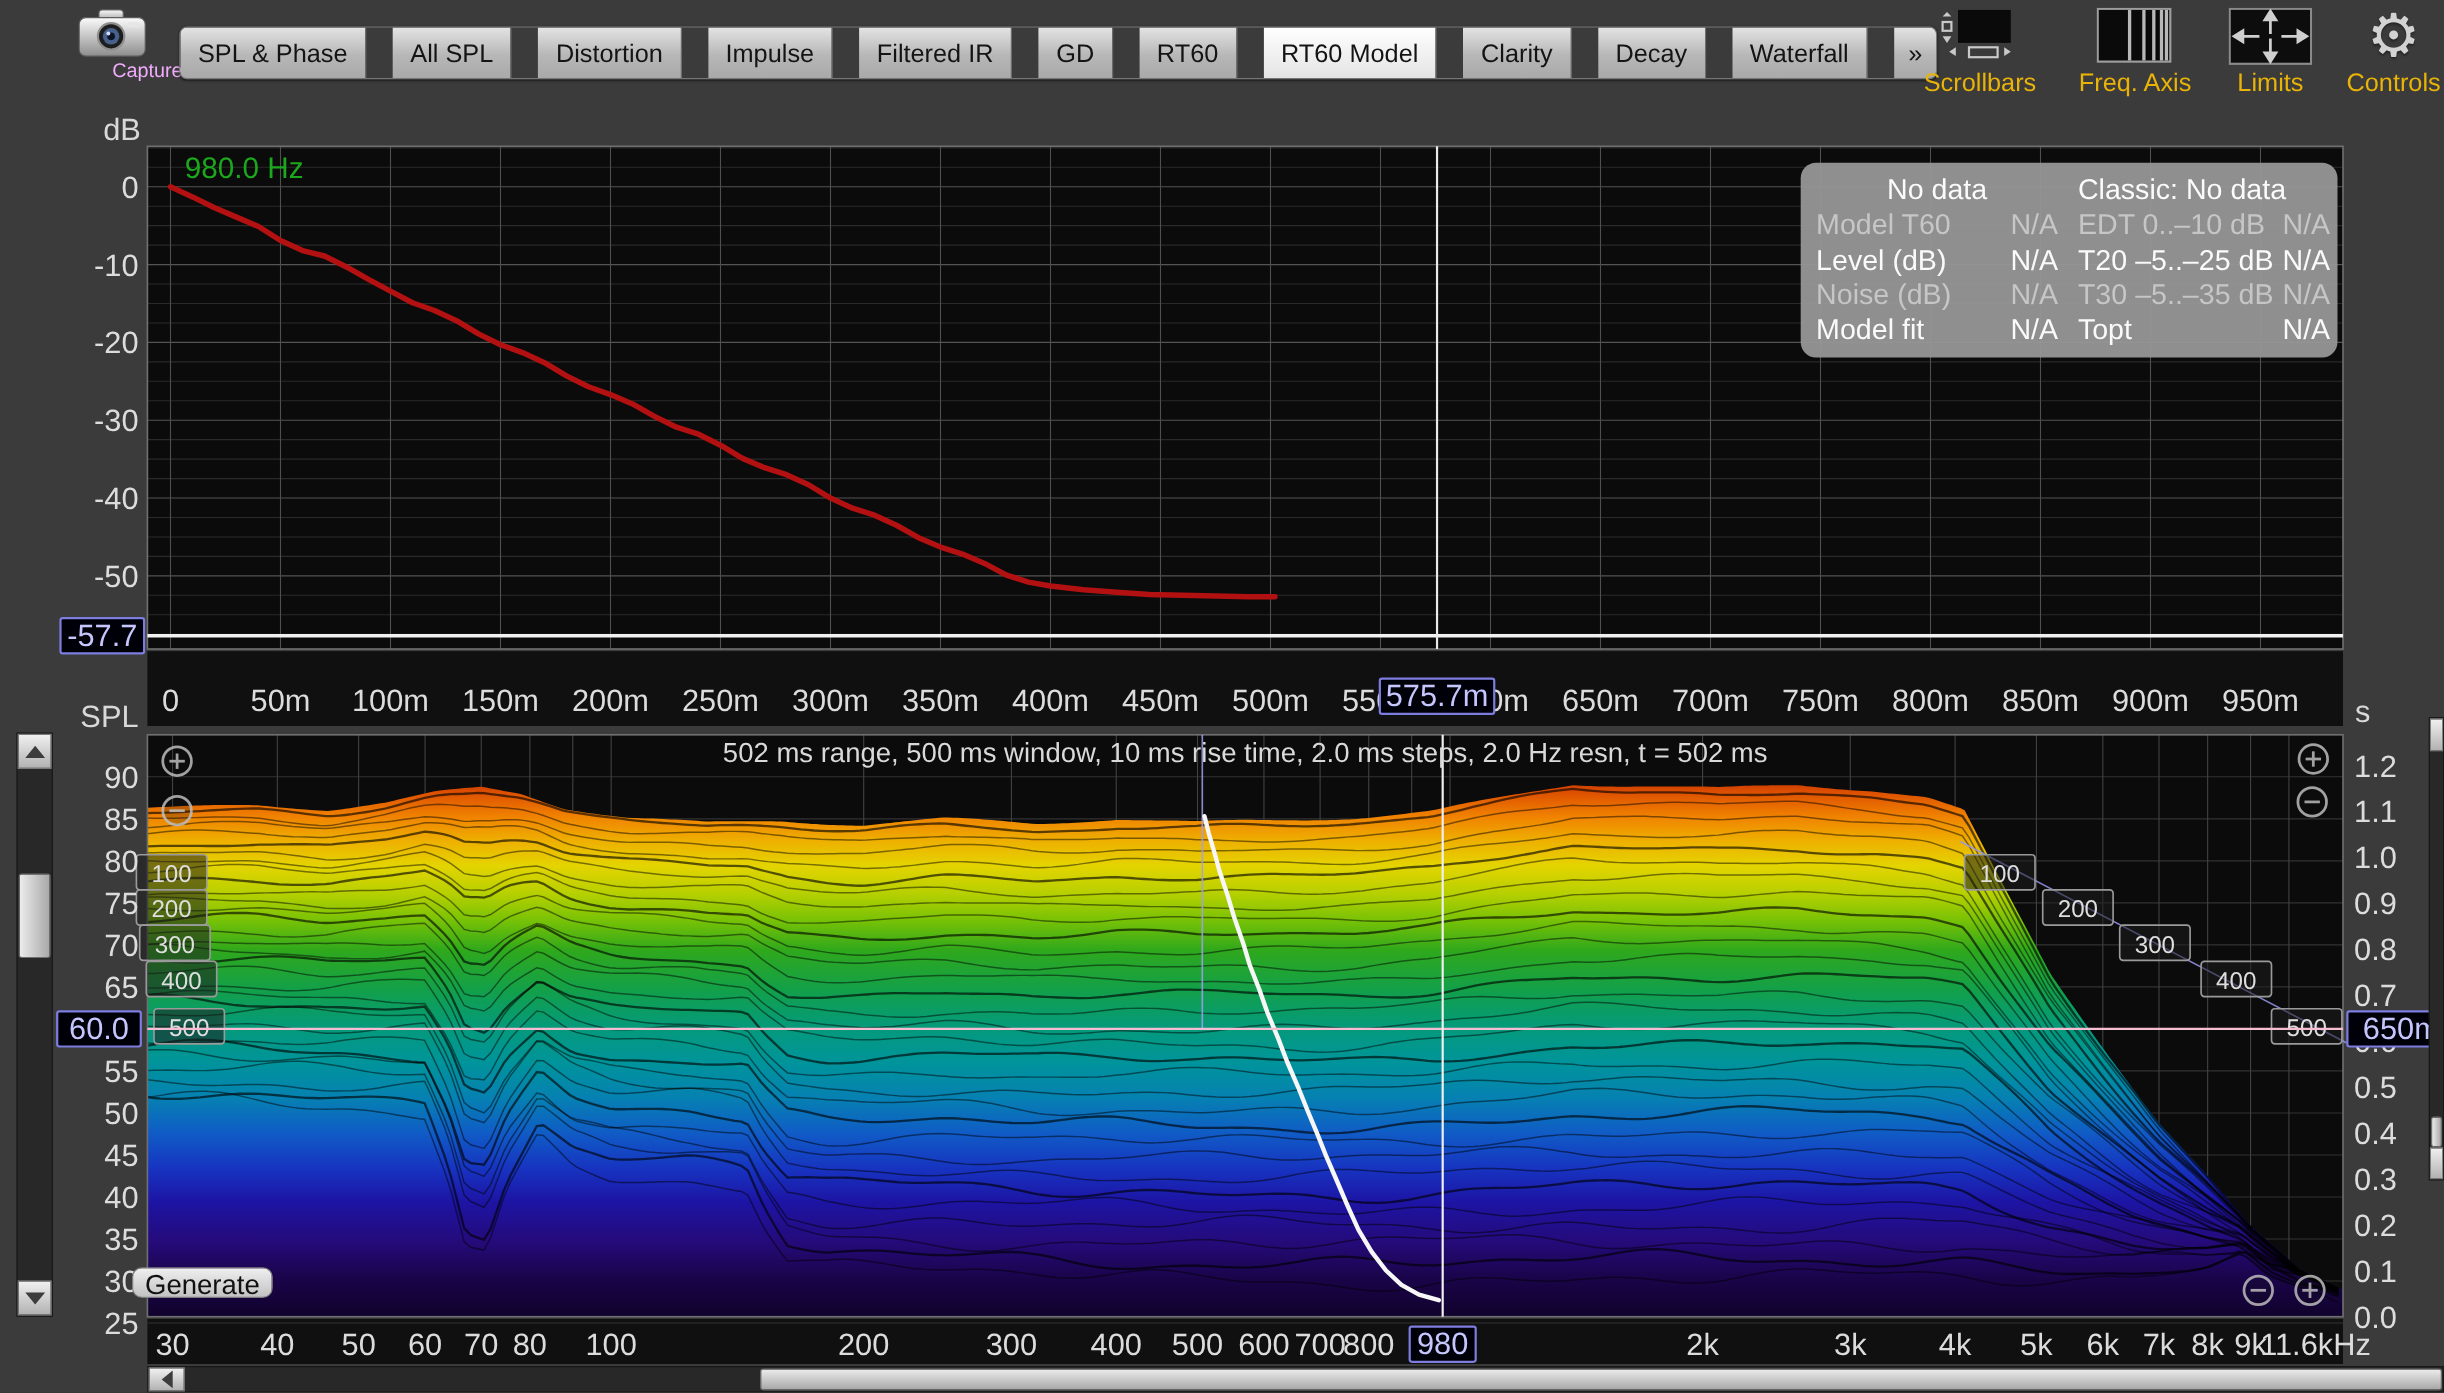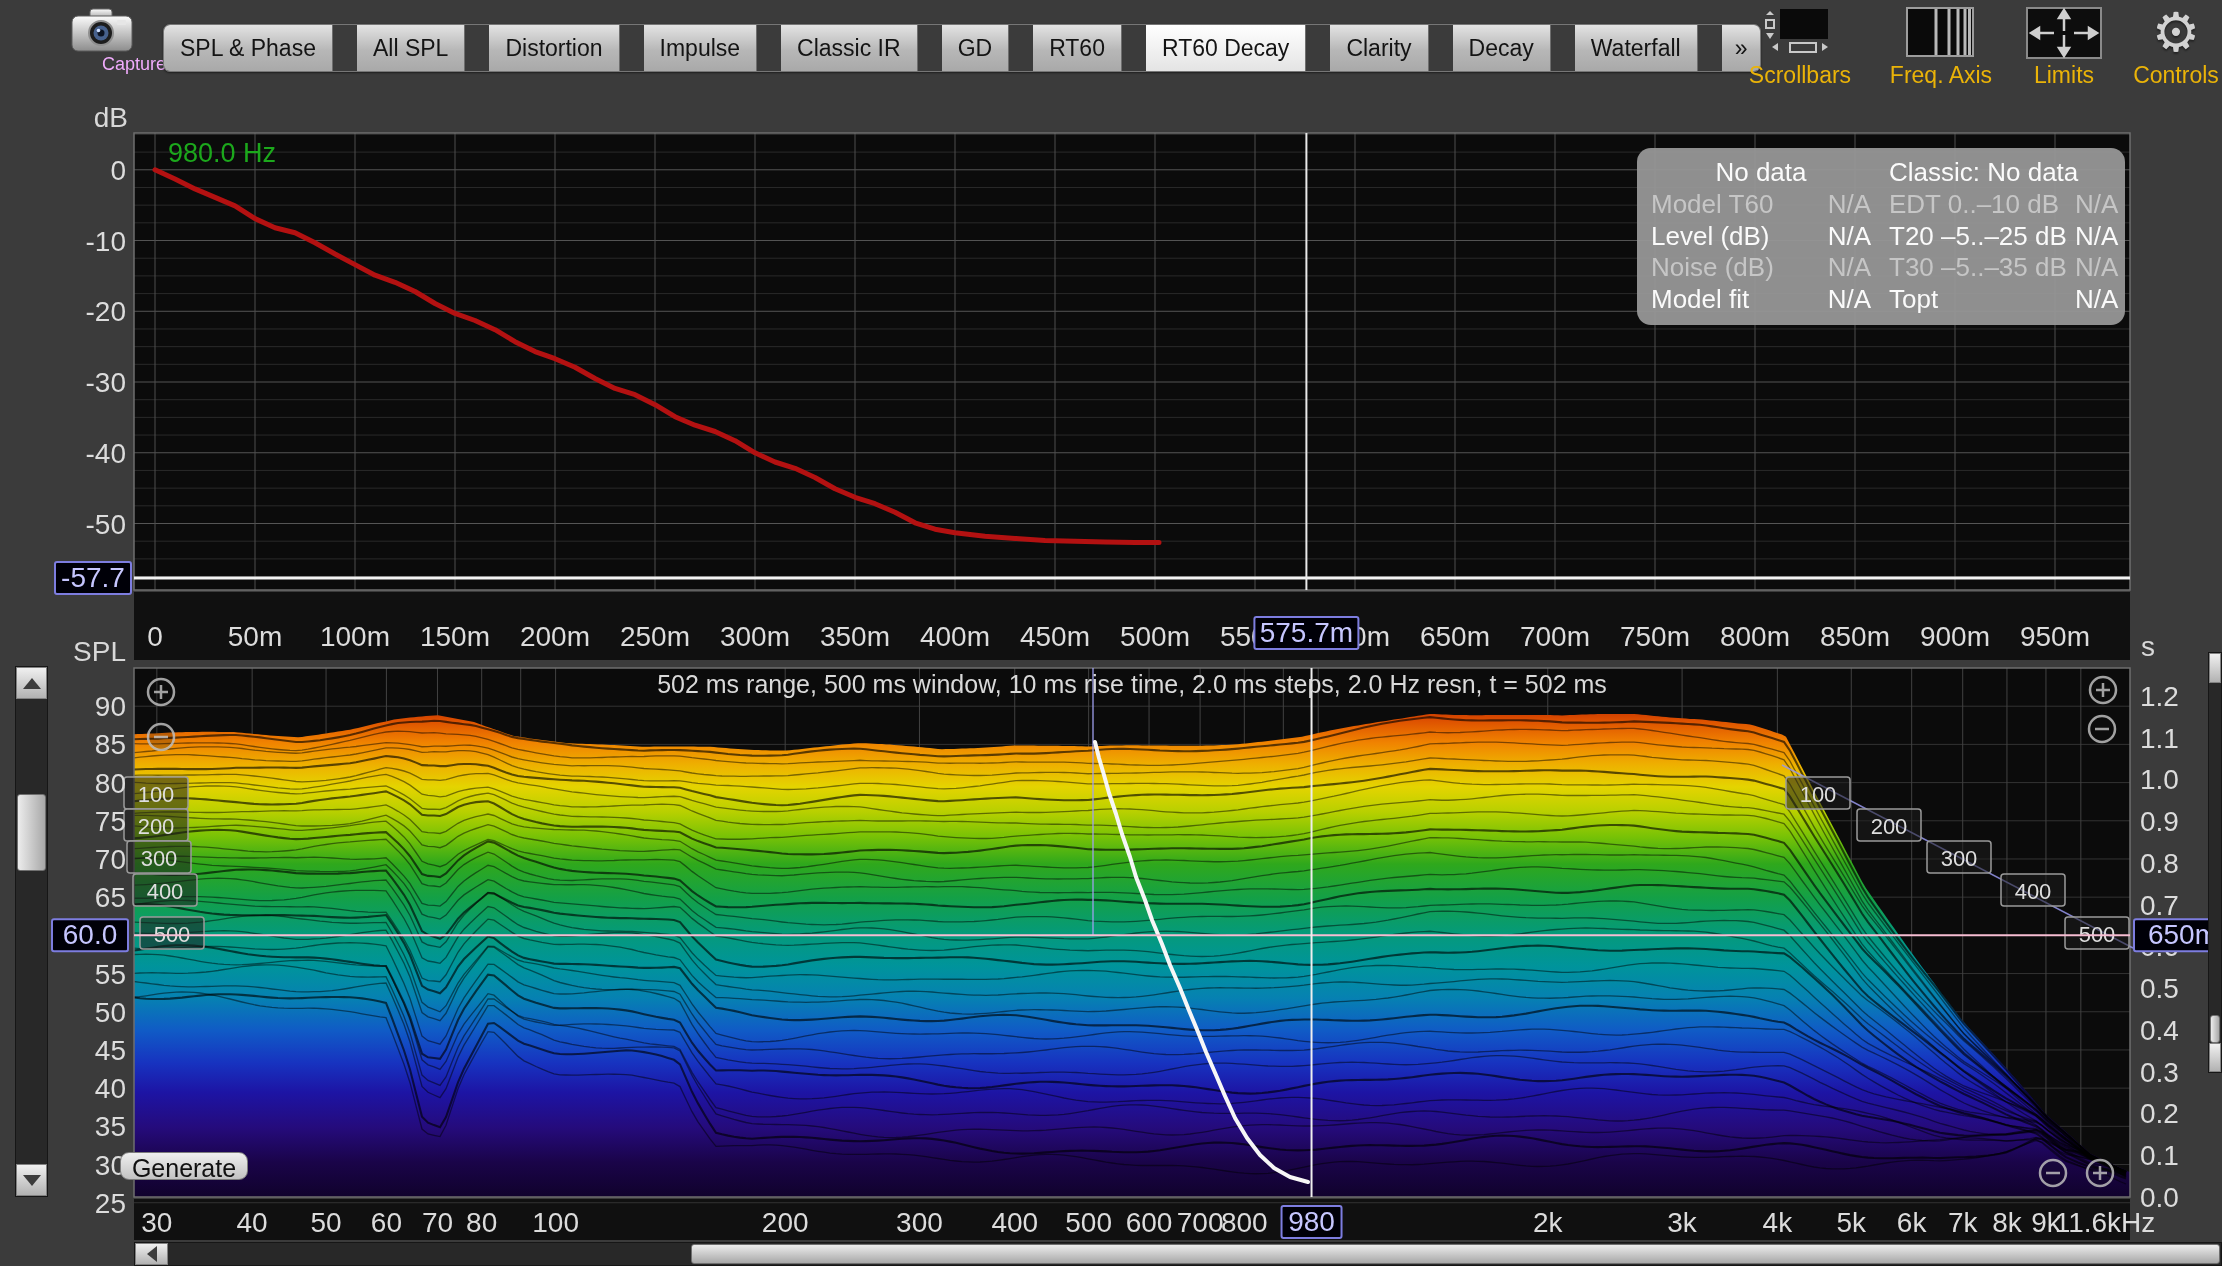--- a/index.html
+++ b/index.html
@@ -392,24 +392,24 @@
       <rect x="47" y="14" width="9" height="5" rx="1" fill="#e6e6e6"></rect>
     </svg>
   </div>
   <div class="capture-label ov">Capture</div>
 
   <div class="tabs ov">
       <div class="tab">SPL &amp; Phase</div>
       <div class="tab">All SPL</div>
       <div class="tab">Distortion</div>
       <div class="tab">Impulse</div>
-      <div class="tab">Classic IR</div>
+      <div class="tab">Filtered IR</div>
       <div class="tab">GD</div>
       <div class="tab">RT60</div>
-      <div class="tab active">RT60 Decay</div>
+      <div class="tab active">RT60 Model</div>
       <div class="tab">Clarity</div>
       <div class="tab">Decay</div>
       <div class="tab">Waterfall</div>
       <div class="tab">»</div>
     </div>
 
   <div class="tool ov" style="left:1735px;">
     <div class="ticon">
       <svg width="88" height="52">
         <polygon points="10,4 18,4 14,0" transform="translate(0,4)" fill="#c9c9c9"></polygon>

